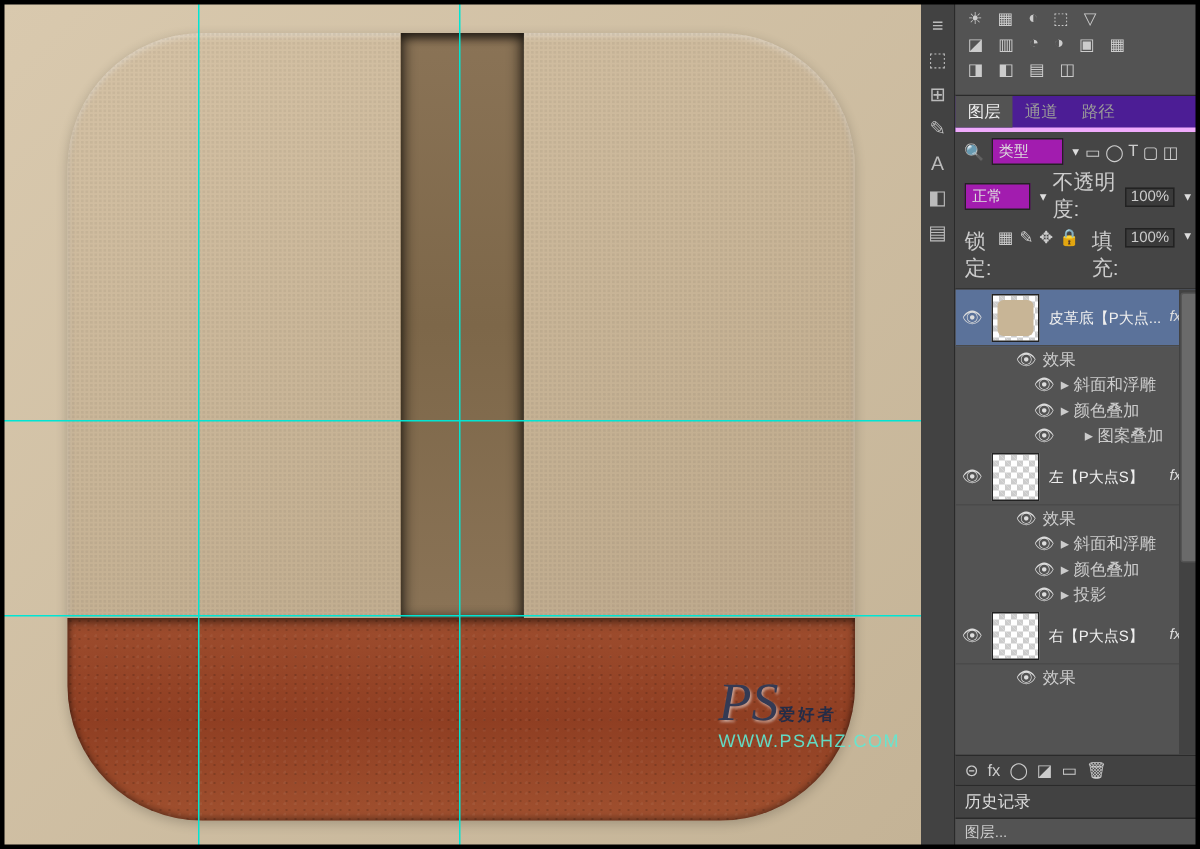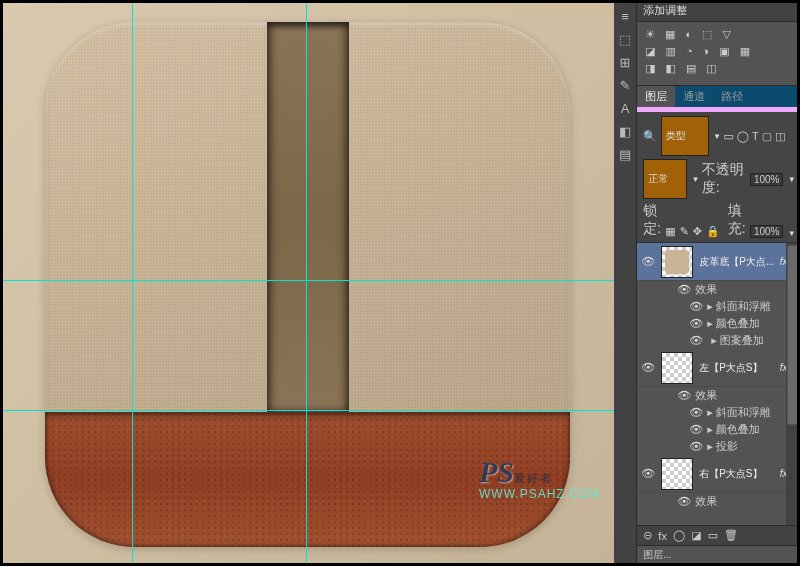--- a/index.html
+++ b/index.html
@@ -15,53 +15,53 @@
 .guide-v{position:absolute;top:0;width:1px;height:566px;background:#00e5d4;z-index:10}
 .right{position:absolute;left:614px;top:0;width:186px;height:566px;background:#535353;display:flex}
 .toolstrip{width:28px;background:#424242;border-right:1px solid #2a2a2a;padding-top:4px}
 .toolstrip div{width:22px;height:22px;margin:1px auto;display:flex;align-items:center;justify-content:center;color:#bbb;font-size:13px;cursor:pointer}
 .panels{flex:1;display:flex;flex-direction:column;background:#535353}
 .panel{border-bottom:1px solid #2a2a2a}
 .panel-hdr{background:#424242;padding:3px 6px;font-size:11px;color:#ddd;border-bottom:1px solid #2a2a2a}
 .adj-body{padding:6px 8px;background:#535353}
 .adj-row{display:flex;gap:10px;margin-bottom:4px;color:#ddd;font-size:12px}
 .adj-row span{cursor:pointer}
-.tabs{display:flex;background:#0c4a6e;border-bottom:5px solid #f0abfc}
+.tabs{display:flex;background:#4c1d95;border-bottom:3px solid #f0abfc}
 .tab{padding:3px 8px;font-size:11px;color:#999;cursor:pointer}
 .tab.active{background:#535353;color:#eee}
 .layer-ctrl{padding:4px 6px;background:#454545;border-bottom:1px solid #333}
 .ctrl-row{display:flex;align-items:center;gap:4px;margin-bottom:3px}
-.sel{background:#a16207;border:1px solid #222;padding:12px 4px;font-size:10px;color:#ddd;flex:0 0 auto}
+.sel{background:#a21caf;border:1px solid #222;padding:1px 4px;font-size:10px;color:#ddd;flex:0 0 auto}
 .sel.kind{width:48px}
 .icn{color:#ccc;font-size:11px}
 .lbl{font-size:14px;color:#ccc}
 .pct{background:#3a3a3a;border:1px solid #222;padding:0 3px;font-size:10px;width:34px;text-align:right}
-.lock-row{display:flex;align-items:flex-end;gap:4px;font-size:10px}
+.lock-row{display:flex;align-items:flex-start;gap:4px;font-size:10px}
 .layers-list{flex:1;overflow:hidden;background:#535353;position:relative}
 .layer{display:flex;align-items:center;padding:2px 4px;border-bottom:1px solid #4a4a4a;min-height:38px}
 .layer.sel-layer{background:#5b729a}
 .vis{width:14px;text-align:center;font-size:11px;color:#ddd;cursor:pointer}
 .thumb{width:32px;height:32px;background:#fff;margin:0 6px;border:1px solid #222;background-image:linear-gradient(45deg,#ccc 25%,transparent 25%,transparent 75%,#ccc 75%),linear-gradient(45deg,#ccc 25%,transparent 25%,transparent 75%,#ccc 75%);background-size:8px 8px;background-position:0 0,4px 4px;position:relative}
 .thumb-inner{position:absolute;inset:3px;border-radius:4px}
 .lname{flex:1;font-size:10px;color:#eee;white-space:nowrap;overflow:hidden}
 .fx{font-size:10px;color:#ddd;font-style:italic;margin-right:2px}
 .chev{font-size:9px;color:#ddd;cursor:pointer;margin-left:2px}
 .effect{display:flex;align-items:center;padding:1px 4px 1px 40px;font-size:10px;color:#ddd;min-height:16px}
 .effect .vis{width:14px}
 .sub-effect{padding-left:52px}
 .layers-footer{display:flex;align-items:center;gap:6px;padding:3px 6px;background:#424242;border-top:1px solid #2a2a2a;font-size:11px;color:#bbb}
 .layers-footer span{cursor:pointer}
 .hist-body{background:#535353}
 .hist-item{display:flex;align-items:center;padding:2px 6px;font-size:10px;color:#ccc;border-bottom:1px solid #4a4a4a;min-height:18px;cursor:pointer}
 .hist-box{width:14px;height:12px;border:1px solid #888;margin-right:6px}
 .scrollbar{position:absolute;right:0;top:0;width:14px;height:100%;background:#424242}
 .scroll-thumb{position:absolute;right:1px;width:12px;background:#6a6a6a;border:1px solid #555;border-radius:2px}
 .watermark{position:absolute;right:200px;bottom:65px;font-size:22px;z-index:50;opacity:.9}
-.watermark .ps{font-family:Georgia,serif;font-style:italic;font-weight:bold;font-size:30px;color:#2a3a5a;text-shadow:1px 1px 2px rgba(255,255,255,.6)}
-.watermark .txt{color:#1a2a4a;font-weight:normal;letter-spacing:2px}
+.watermark .ps{font-family:Georgia,serif;font-style:italic;font-weight:normal;font-size:36px;color:#2a3a5a;text-shadow:1px 1px 2px rgba(255,255,255,.6)}
+.watermark .txt{color:#1a2a4a;font-weight:bold;letter-spacing:2px}
 .watermark .url{display:block;font-size:12px;color:#5eead4;letter-spacing:1px;margin-top:-2px}
 </style>
 </head>
 <body>
 
 <div class="canvas">
  <div class="icon-base">
   <div class="texture"></div>
   <div class="notch"></div>
   <div class="leather">
@@ -84,21 +84,20 @@
       <div>≡</div>
       <div>⬚</div>
       <div>⊞</div>
       <div>✎</div>
       <div>A</div>
       <div>◧</div>
       <div>▤</div>
     </div>
  <div class="panels">
   <div class="panel">
-   <div class="panel-hdr">添加调整</div>
    <div class="adj-body">
     <div class="adj-row" id="adjr1">
             <span>☀</span>
             <span>▦</span>
             <span>◐</span>
             <span>⬚</span>
             <span>▽</span>
           </div>
     <div class="adj-row" id="adjr2">
             <span>◪</span>
@@ -174,21 +173,21 @@
           <div class="effect sub-effect">
             <span class="vis">👁</span>
             <span style="margin-left:4px">▸ 斜面和浮雕</span>
           </div>
           <div class="effect sub-effect">
             <span class="vis">👁</span>
             <span style="margin-left:4px">▸ 颜色叠加</span>
           </div>
           <div class="effect sub-effect">
             <span class="vis">👁</span>
-            <span style="margin-left:8px">▸ 图案叠加</span>
+            <span style="margin-left:20px">▸ 图案叠加</span>
           </div>
           <div class="layer">
             <span class="vis">👁</span>
             <span class="thumb">
               <span class="thumb-inner" style="background:transparent"></span>
             </span>
             <span class="lname">左【P大点S】</span>
             <span class="fx">fx</span>
             <span class="chev">▾</span>
           </div>
@@ -229,20 +228,21 @@
           <span>⊝</span>
           <span>fx</span>
           <span>◯</span>
           <span>◪</span>
           <span>▭</span>
           <span>🗑</span>
         </div>
   </div>
 
   <div class="panel">
+   <div class="panel-hdr">历史记录</div>
    <div class="hist-body" id="hist">
           <div class="hist-item">图层...</div>
         </div>
   </div>
  </div>
 </div>
 
 <div class="frame"></div>
 
 </body></html>

